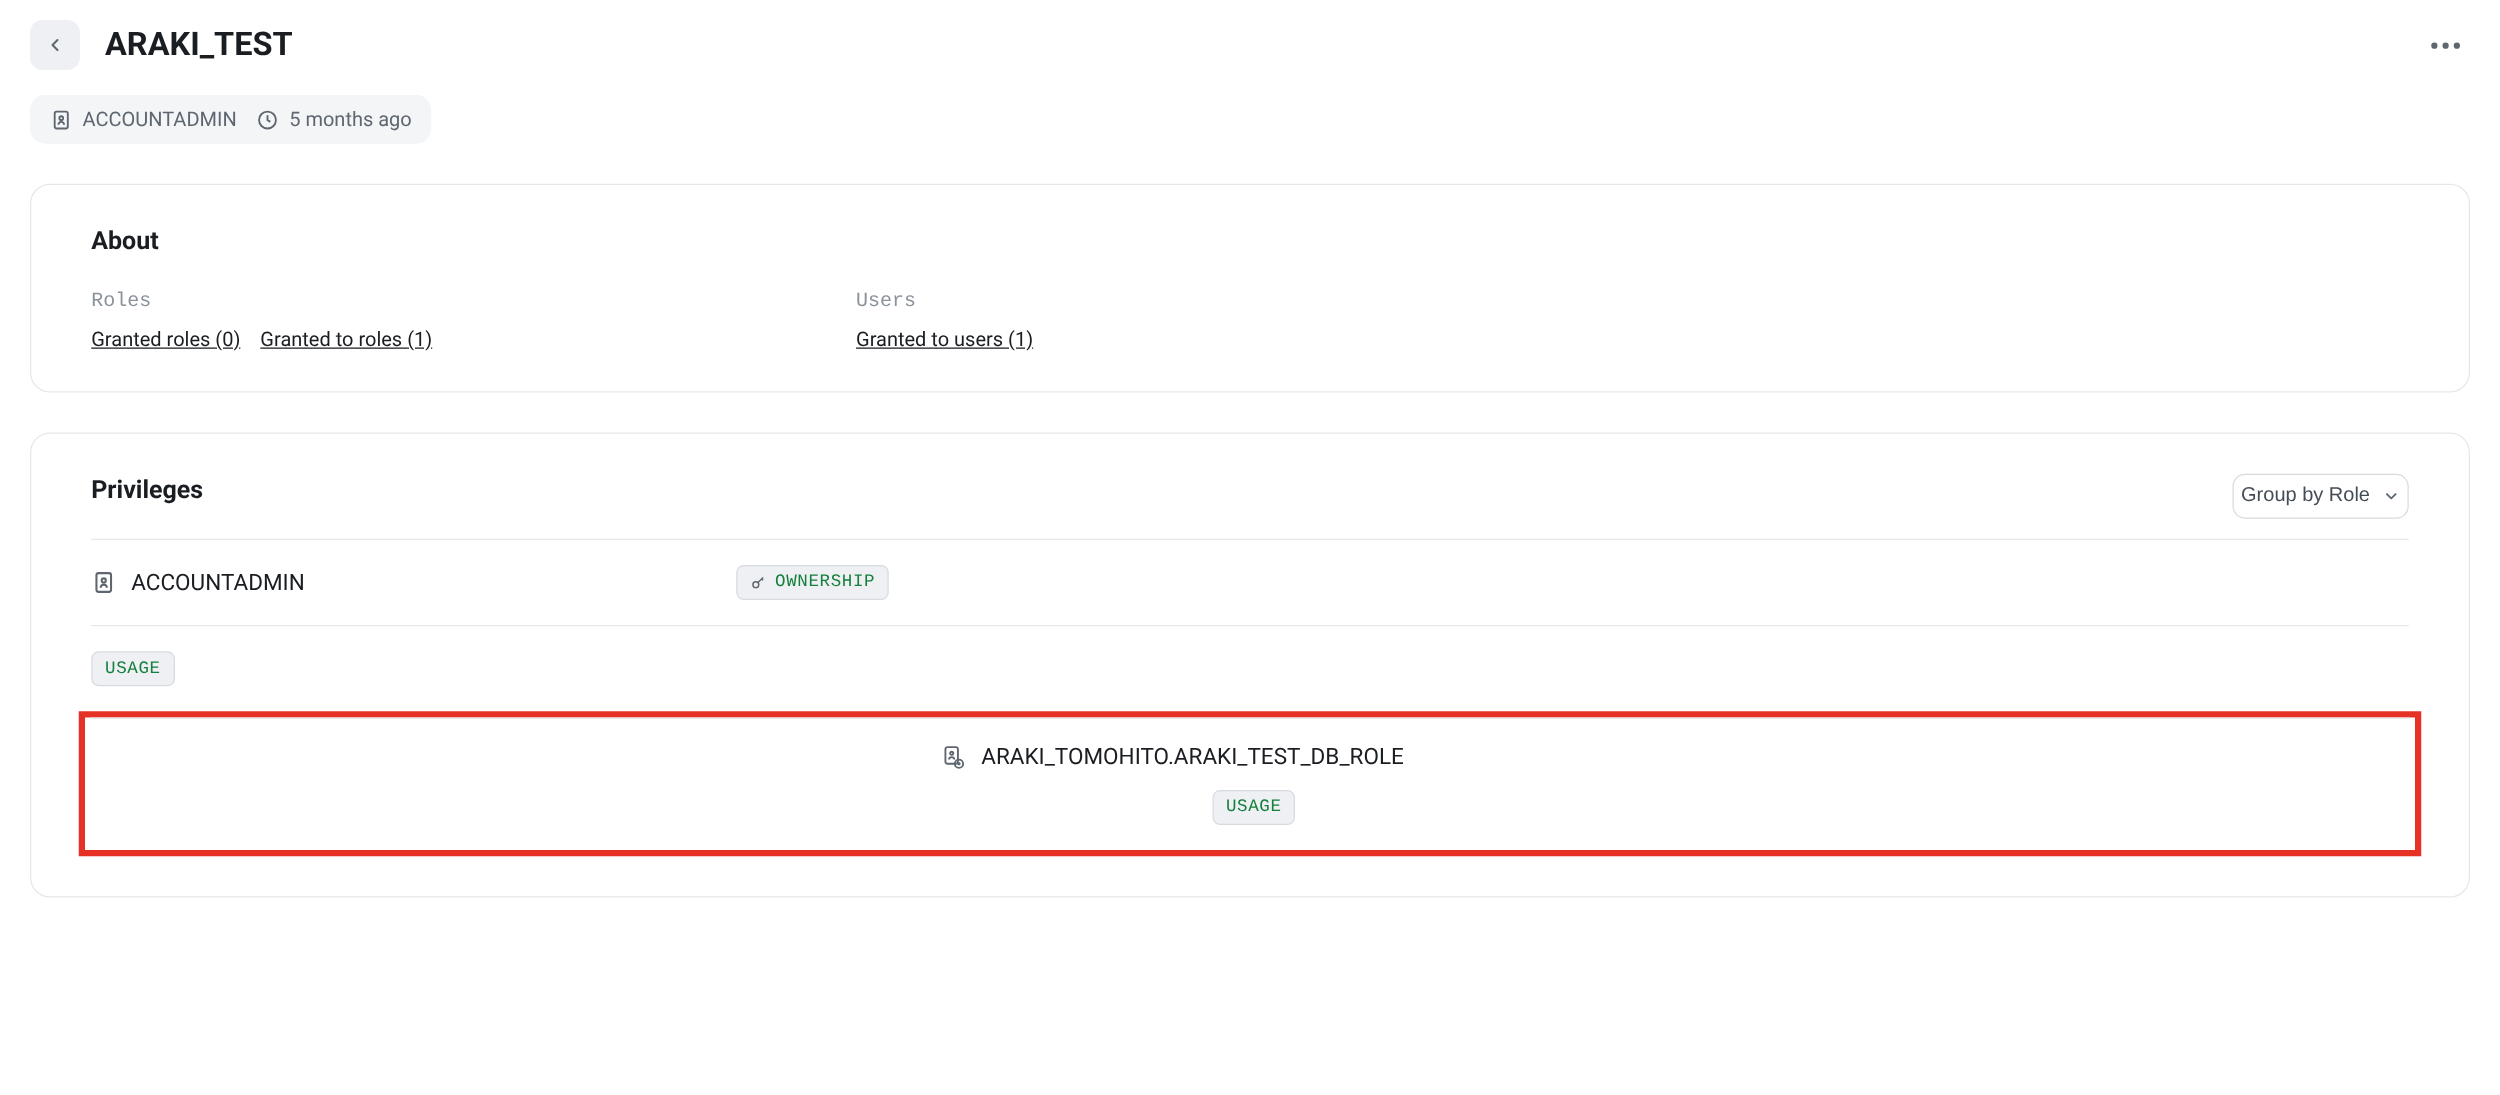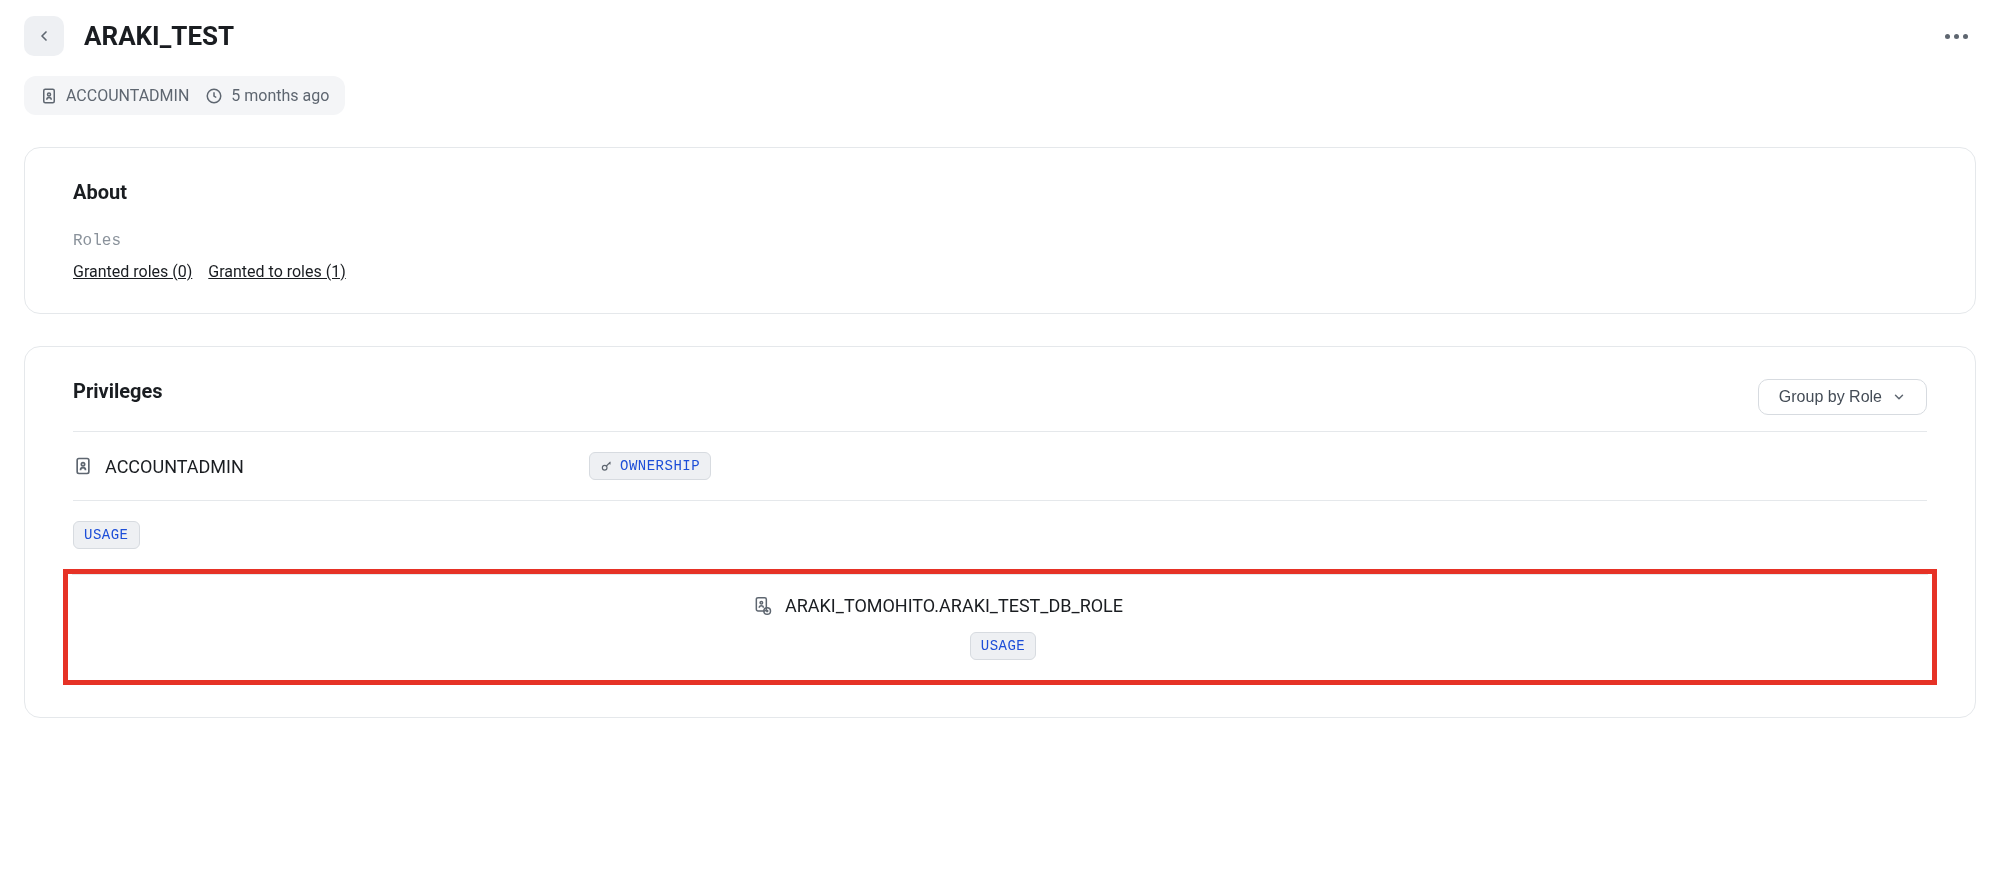--- a/index.html
+++ b/index.html
@@ -116,21 +116,21 @@
     }
     .privileges-header {
       display: flex;
       justify-content: space-between;
       margin-bottom: 16px;
     }
     .group-by-btn {
       display: flex;
       align-items: center;
       gap: 10px;
-      padding: 8px 20px;
+      padding: 8px 6px;
       border: 1px solid #d7dbe0;
       border-radius: 10px;
       background: #fff;
       font-size: 16px;
       color: #444c56;
       cursor: pointer;
     }
     .group-by-btn svg {
       width: 14px;
       height: 14px;
@@ -162,21 +162,21 @@
       display: inline-flex;
       align-items: center;
       gap: 6px;
       padding: 5px 10px;
       background: #eef0f3;
       border: 1px solid #d7dbe0;
       border-radius: 6px;
       font-family: "Courier New", Courier, monospace;
       font-size: 14px;
       letter-spacing: 0.5px;
-      color: #1d4ed8;
+      color: #15803d;
     }
     .badge svg {
       width: 14px;
       height: 14px;
     }
     .highlight-wrap {
       border: 5px solid #e63226;
       margin: 0 -10px;
       padding: 0 4px;
     }
@@ -229,20 +229,26 @@
 
 
 <div class="card">
   <h2 class="section-title">About</h2>
   <div class="about-grid">
     <div class="about-col">
       <div class="about-label">Roles</div>
       <div class="about-links">
         <a class="about-link">Granted roles (0)</a>
         <a class="about-link">Granted to roles (1)</a>
+      </div>
+    </div>
+    <div class="about-col">
+      <div class="about-label">Users</div>
+      <div class="about-links">
+        <a class="about-link">Granted to users (1)</a>
       </div>
     </div>
   </div>
 </div>
 
 
 <div class="card">
   <div class="privileges-header">
     <h2 class="section-title" style="margin-bottom:0">Privileges</h2>
     <button class="group-by-btn">

